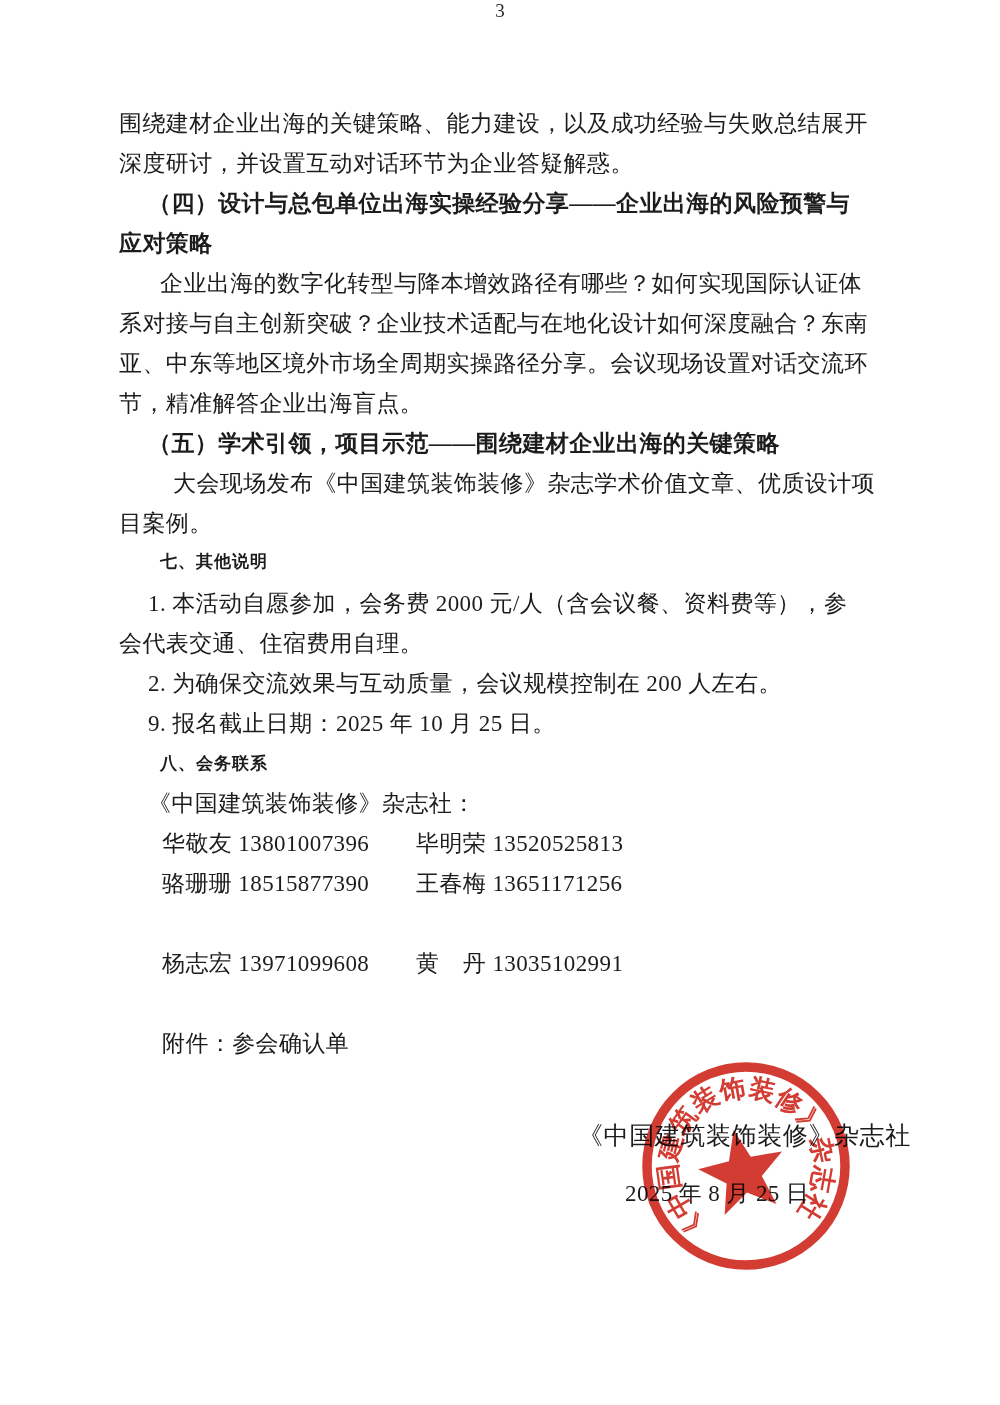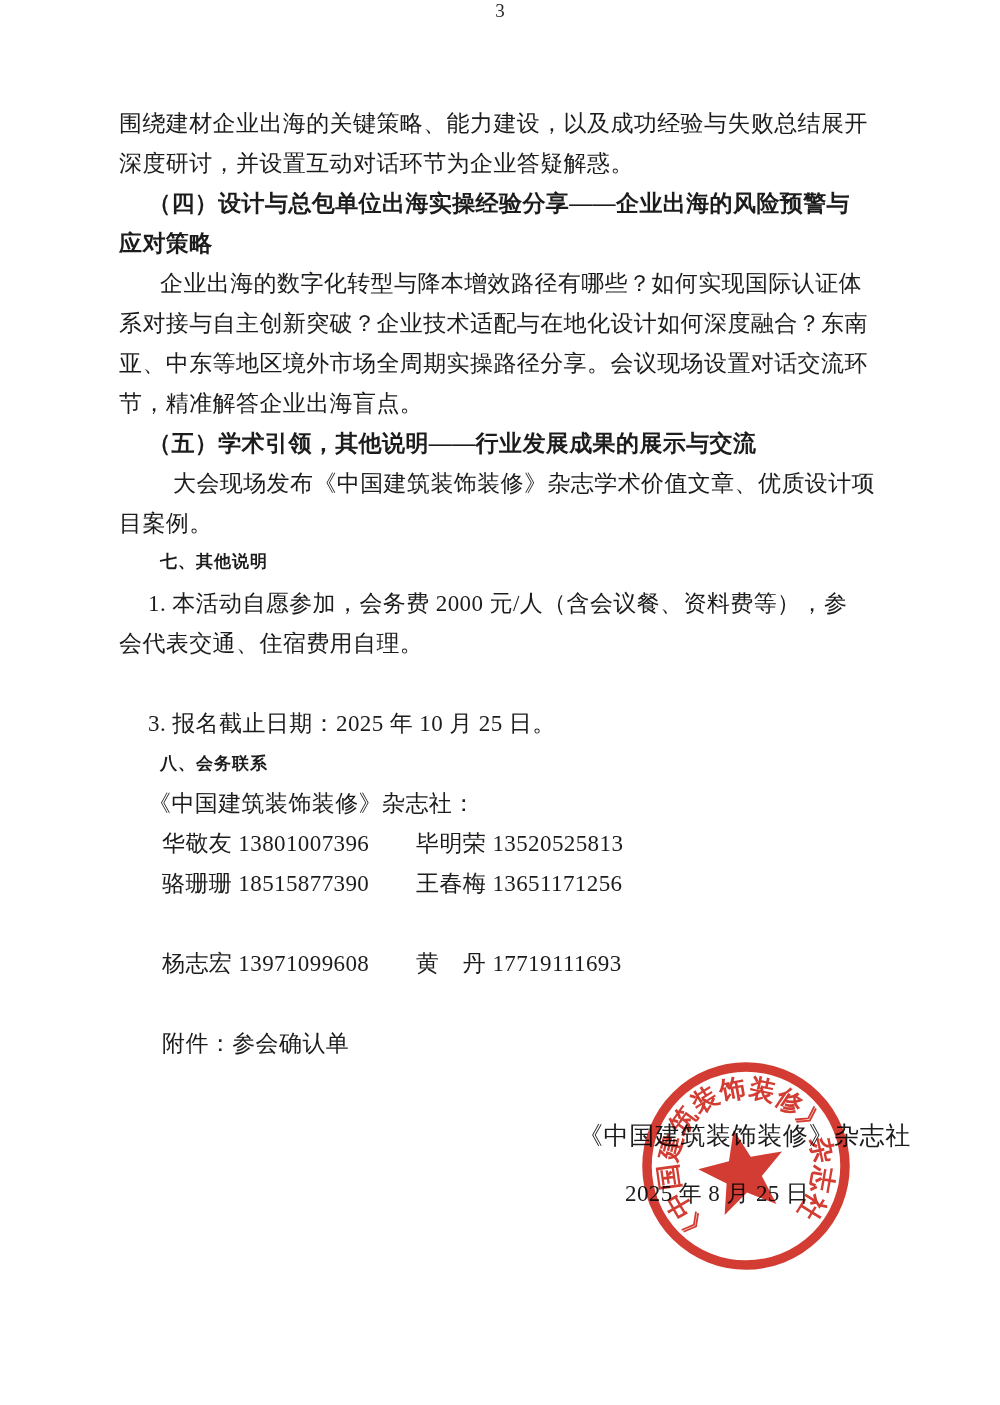--- a/index.html
+++ b/index.html
@@ -59,34 +59,35 @@
   <div class="ln" style="left:119px;top:148px;">深度研讨，并设置互动对话环节为企业答疑解惑。</div>
 
   <div class="ln b" style="left:148px;top:188px;text-align:right;">（四）设计与总包单位出海实操经验分享——企业出海的风险预警与</div>
   <div class="ln b" style="left:119px;top:228px;">应对策略</div>
 
   <div class="ln" style="left:160px;top:268px;">企业出海的数字化转型与降本增效路径有哪些？如何实现国际认证体</div>
   <div class="ln" style="left:119px;top:308px;">系对接与自主创新突破？企业技术适配与在地化设计如何深度融合？东南</div>
   <div class="ln" style="left:119px;top:348px;">亚、中东等地区境外市场全周期实操路径分享。会议现场设置对话交流环</div>
   <div class="ln" style="left:119px;top:388px;">节，精准解答企业出海盲点。</div>
 
-  <div class="ln b" style="left:148px;top:428px;">（五）学术引领，其他说明——行业发展成果的展示与交流</div>
+  <div class="ln b" style="left:148px;top:428px;">（五）学术引领，项目示范——围绕建材企业出海的关键策略</div>
   <div class="ln" style="left:173px;top:468px;">大会现场发布《中国建筑装饰装修》杂志学术价值文章、优质设计项</div>
   <div class="ln" style="left:119px;top:508px;">目案例。</div>
 
   <div class="ln hei" style="left:160px;top:546px;">七、其他说明</div>
   <div class="ln" style="left:148px;top:588px;">1. 本活动自愿参加，会务费 2000 元/人（含会议餐、资料费等），参</div>
   <div class="ln" style="left:119px;top:628px;">会代表交通、住宿费用自理。</div>
-  <div class="ln" style="left:148px;top:708px;">3. 报名截止日期：2025 年 10 月 25 日。</div>
+  <div class="ln" style="left:148px;top:668px;">2. 为确保交流效果与互动质量，会议规模控制在 200 人左右。</div>
+  <div class="ln" style="left:148px;top:708px;">9. 报名截止日期：2025 年 10 月 25 日。</div>
 
   <div class="ln hei" style="left:160px;top:748px;">八、会务联系</div>
   <div class="ln" style="left:148px;top:788px;">《中国建筑装饰装修》杂志社：</div>
   <div class="ln" style="left:162px;top:828px;">华敬友 13801007396　　毕明荣 13520525813</div>
   <div class="ln" style="left:162px;top:868px;">骆珊珊 18515877390　　王春梅 13651171256</div>
-  <div class="ln" style="left:162px;top:948px;">杨志宏 13971099608　　黄　丹 17719111693</div>
+  <div class="ln" style="left:162px;top:948px;">杨志宏 13971099608　　黄　丹 13035102991</div>
 
   <div class="ln" style="left:162px;top:1028px;">附件：参会确认单</div>
 
   <div class="ln sig" style="left:578px;top:1120px;">《中国建筑装饰装修》杂志社</div>
   <div class="ln" style="left:625px;top:1178px;">2025 年 8 月 25 日</div>
 
   <svg class="seal" viewBox="0 0 224 224">
     <g transform="translate(2 2)">
       <circle cx="110" cy="110" r="99" fill="none" stroke="#cf2b20" stroke-width="9.5"></circle>
       <g transform="translate(107,118) rotate(-12)">

